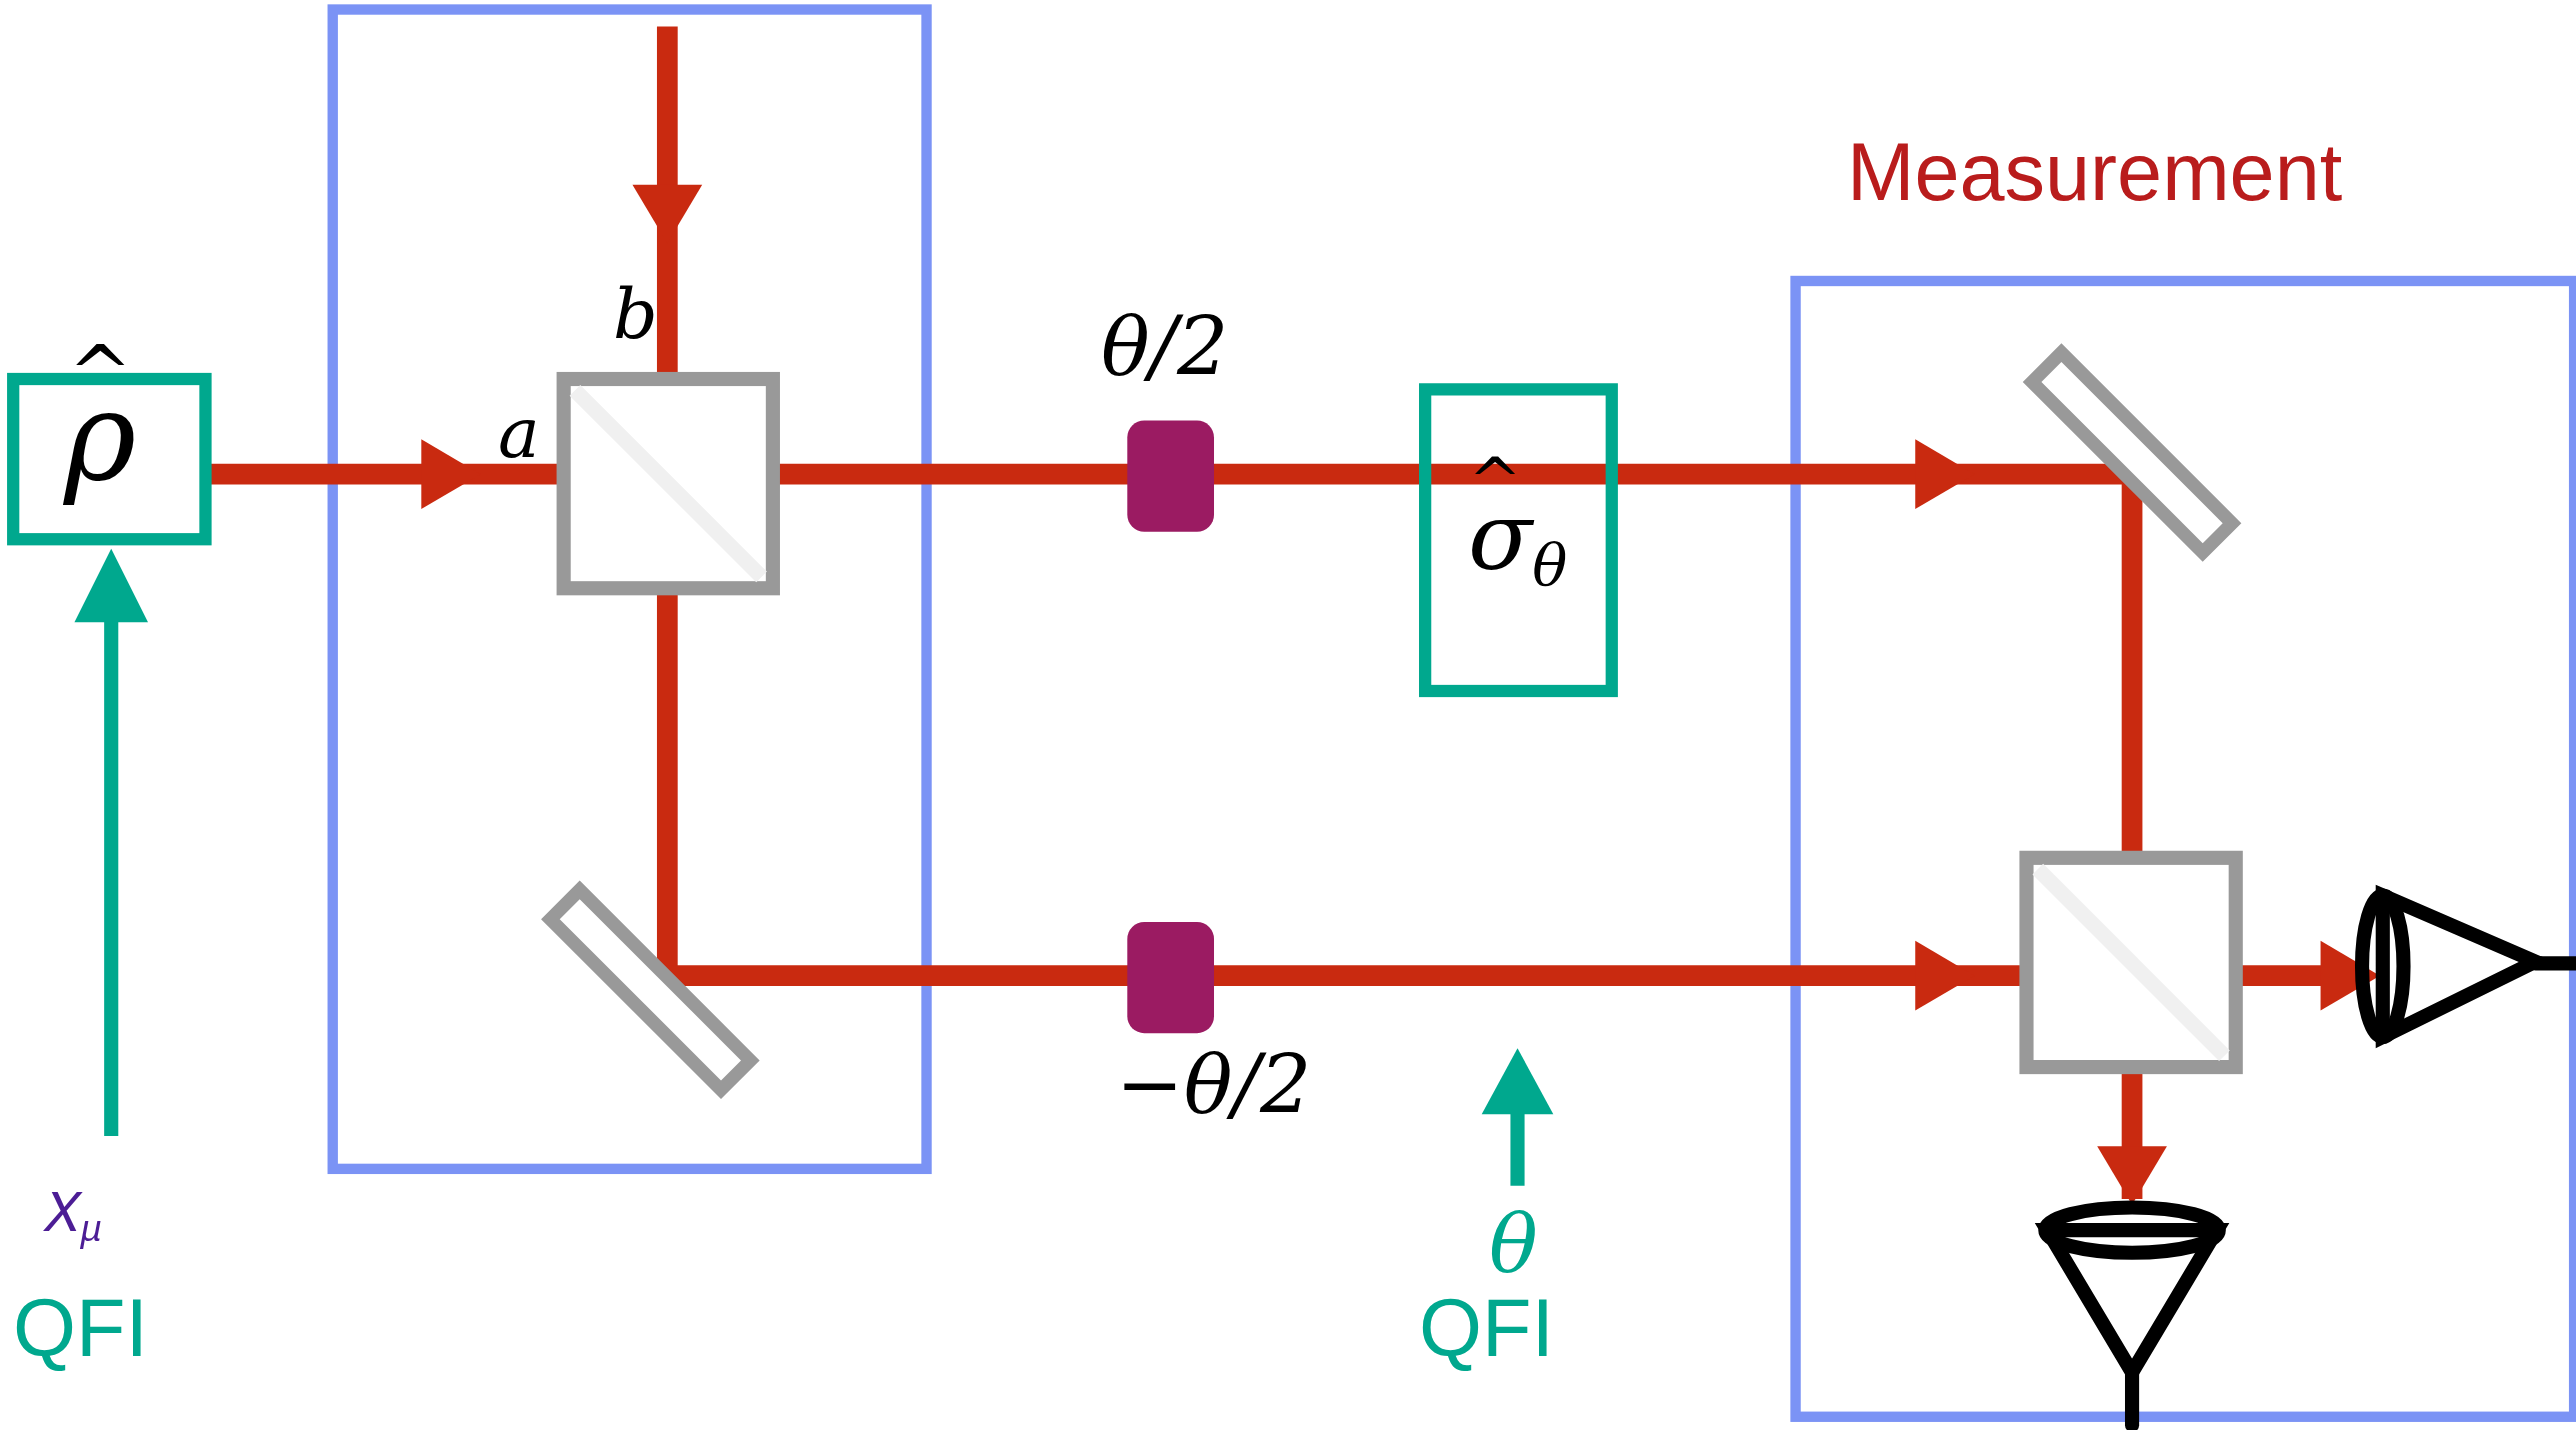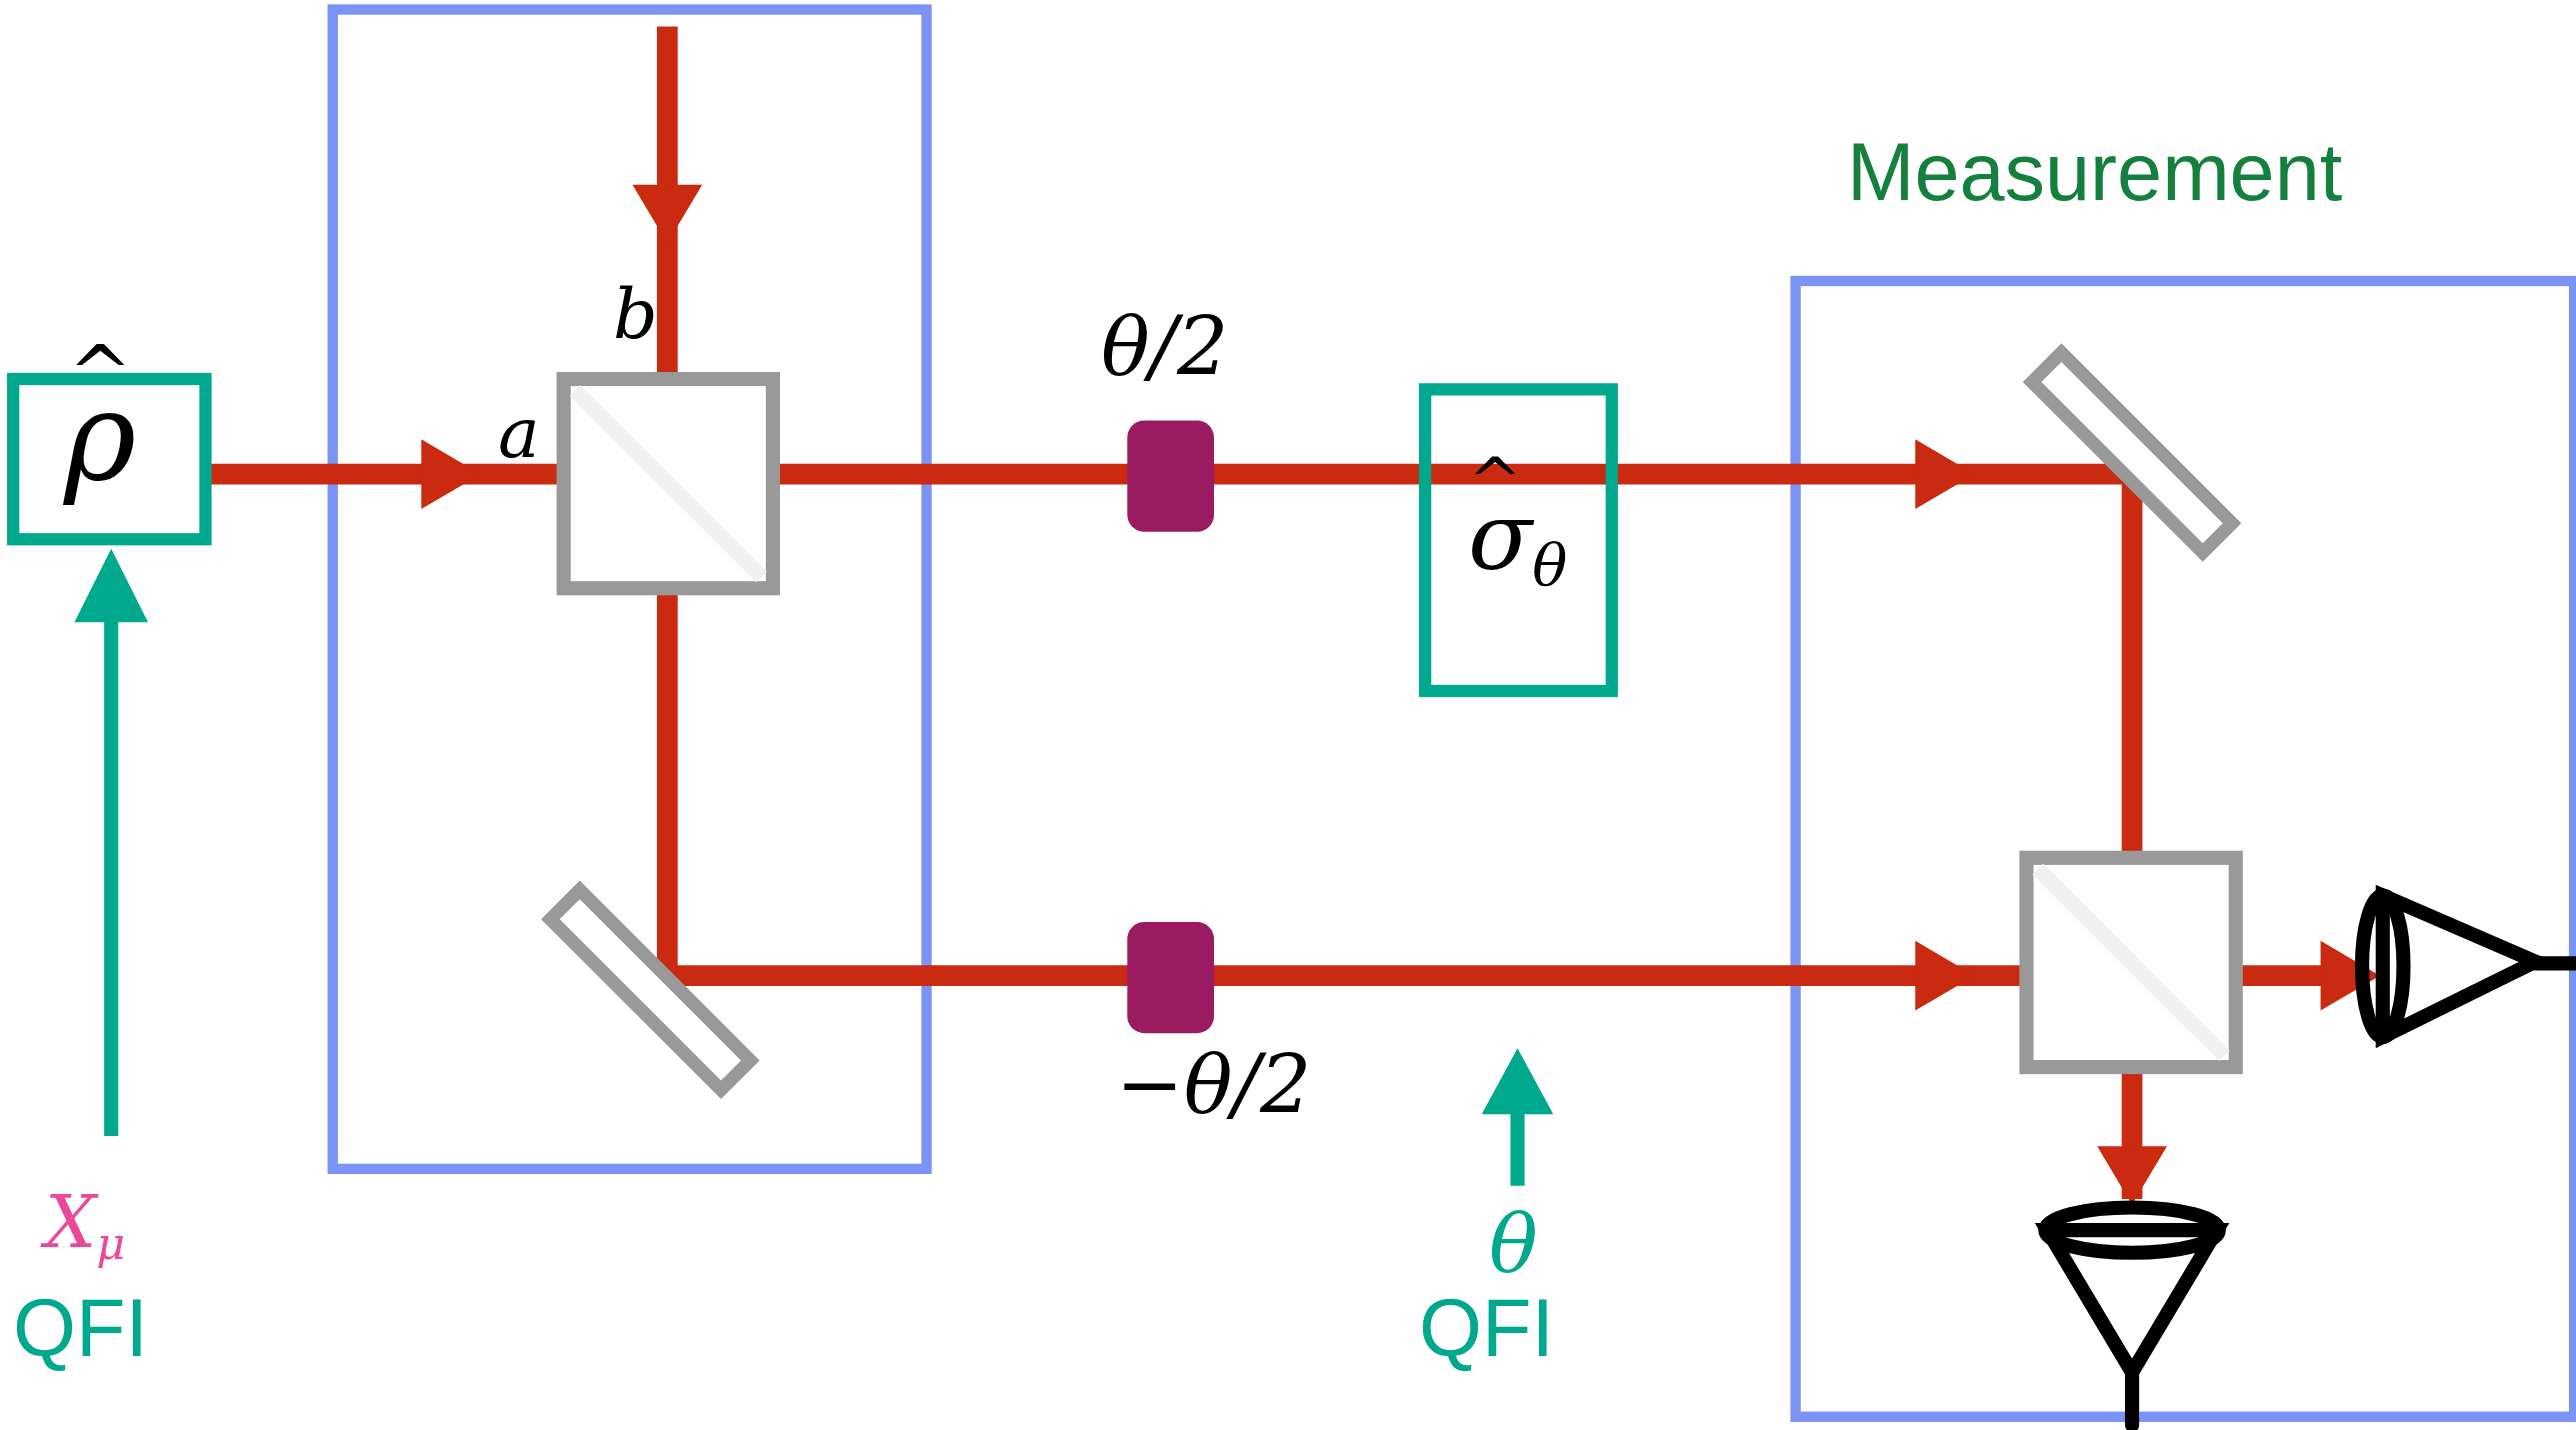--- a/index.html
+++ b/index.html
@@ -152,23 +152,23 @@
 
   <div class="mathlabel" style="left:1116px; top:1044px; font-size:81px;">−θ/2</div>
 
   <div class="mathlabel" style="left:1468px; top:490px; font-size:94px;">
     <span class="hatwrap">
       <span class="hat" style="top:-41px; left:42%; font-size:64px;">^</span>
       <span>σ</span></span><span class="sub">θ</span>
   </div>
 
 
-  <div class="sanslabel" style="left:1847px; top:132px; font-size:81px; color:#15803d;">Measurement</div>
+  <div class="sanslabel" style="left:1847px; top:132px; font-size:81px; color:#b91c1c;">Measurement</div>
 
-  <div class="mathlabel" style="left:45px; top:1186px; font-size:72px; color:#ec4899;">
+  <div class="mathlabel" style="left:45px; top:1186px; font-size:59px; color:#4c1d95;font-family:Liberation Mono, monospace;">
     <span>X</span><span class="sub">μ</span>
   </div>
   <div class="sanslabel" style="left:13px; top:1288px; font-size:81px; color:#00a88e;">QFI</div>
 
   <div class="mathlabel" style="left:1489px; top:1203px; font-size:81px; color:#00a88e;">θ</div>
   <div class="sanslabel" style="left:1419px; top:1288px; font-size:81px; color:#00a88e;">QFI</div>
 
 </div>
 
 

